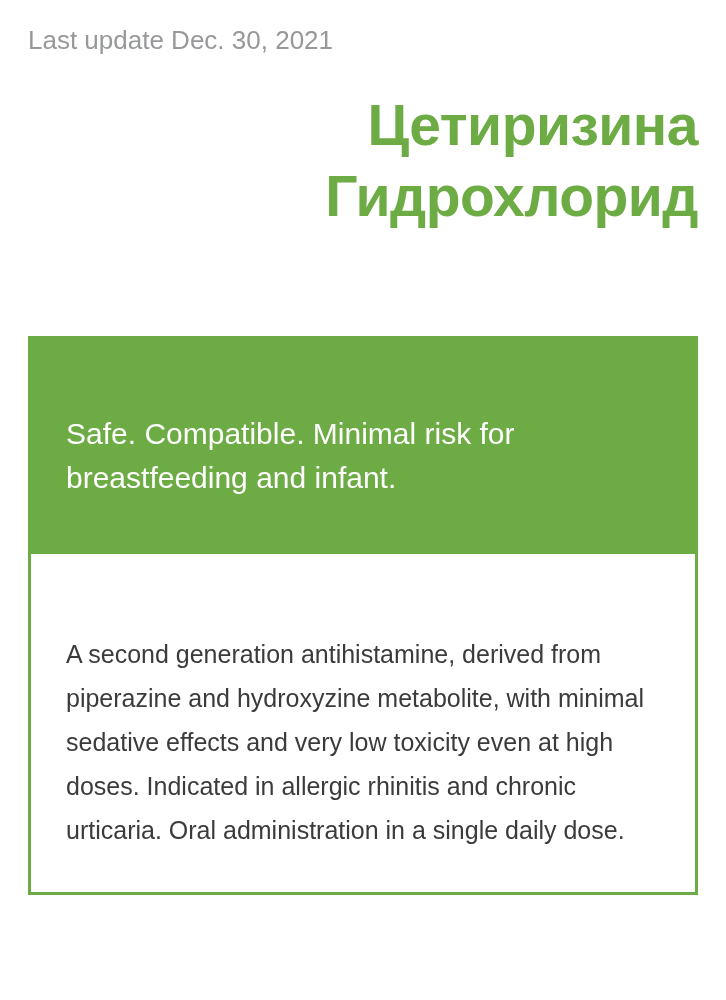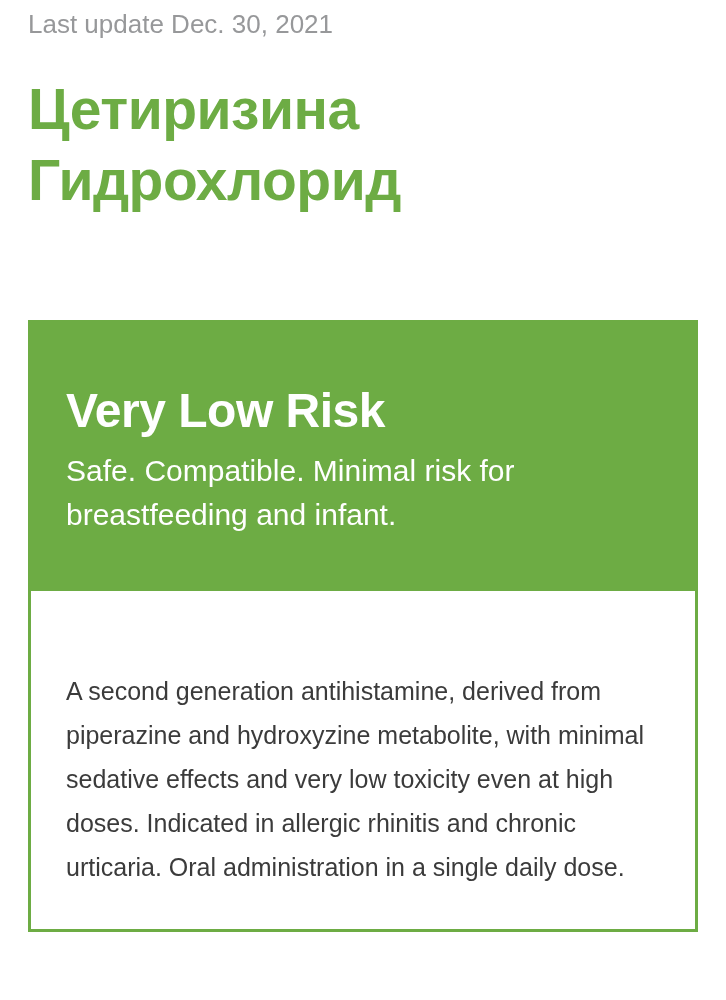--- a/index.html
+++ b/index.html
@@ -14,34 +14,35 @@
   }
 
   .page {
     width: 726px;
     height: 1000px;
     padding: 0 28px;
     background: #ffffff;
   }
 
   .last-update {
-    margin-top: 8px;
+    margin-top: 24px;
     font-size: 26px;
     line-height: 32px;
     color: #97989a;
     font-weight: 400;
   }
 
   .drug-title {
     margin-top: 34px;
     font-size: 57px;
     line-height: 71px;
     font-weight: 700;
     color: #6dac44;
     letter-spacing: -0.5px;
+    text-align: right;
   }
 
   .risk-card {
     margin-top: 104px;
     border: 3px solid #6dac44;
     background: #ffffff;
   }
 
   .risk-card-header {
     background: #6dac44;
@@ -83,21 +84,20 @@
 
 <div class="page">
 
   <div class="last-update">Last update Dec. 30, 2021</div>
 
   <h1 class="drug-title">Цетиризина Гидрохлорид</h1>
 
   <div class="risk-card">
 
     <div class="risk-card-header">
-      <h2 class="risk-level">Very Low Risk</h2>
       <p class="risk-summary">Safe. Compatible. Minimal risk for breastfeeding and infant.</p>
     </div>
 
     <div class="risk-card-body">
       <p class="drug-description">A second generation antihistamine, derived from piperazine and hydroxyzine metabolite, with minimal sedative effects and very low toxicity even at high doses. Indicated in allergic rhinitis and chronic urticaria. Oral administration in a single daily dose.</p>
     </div>
 
   </div>
 
 </div>

